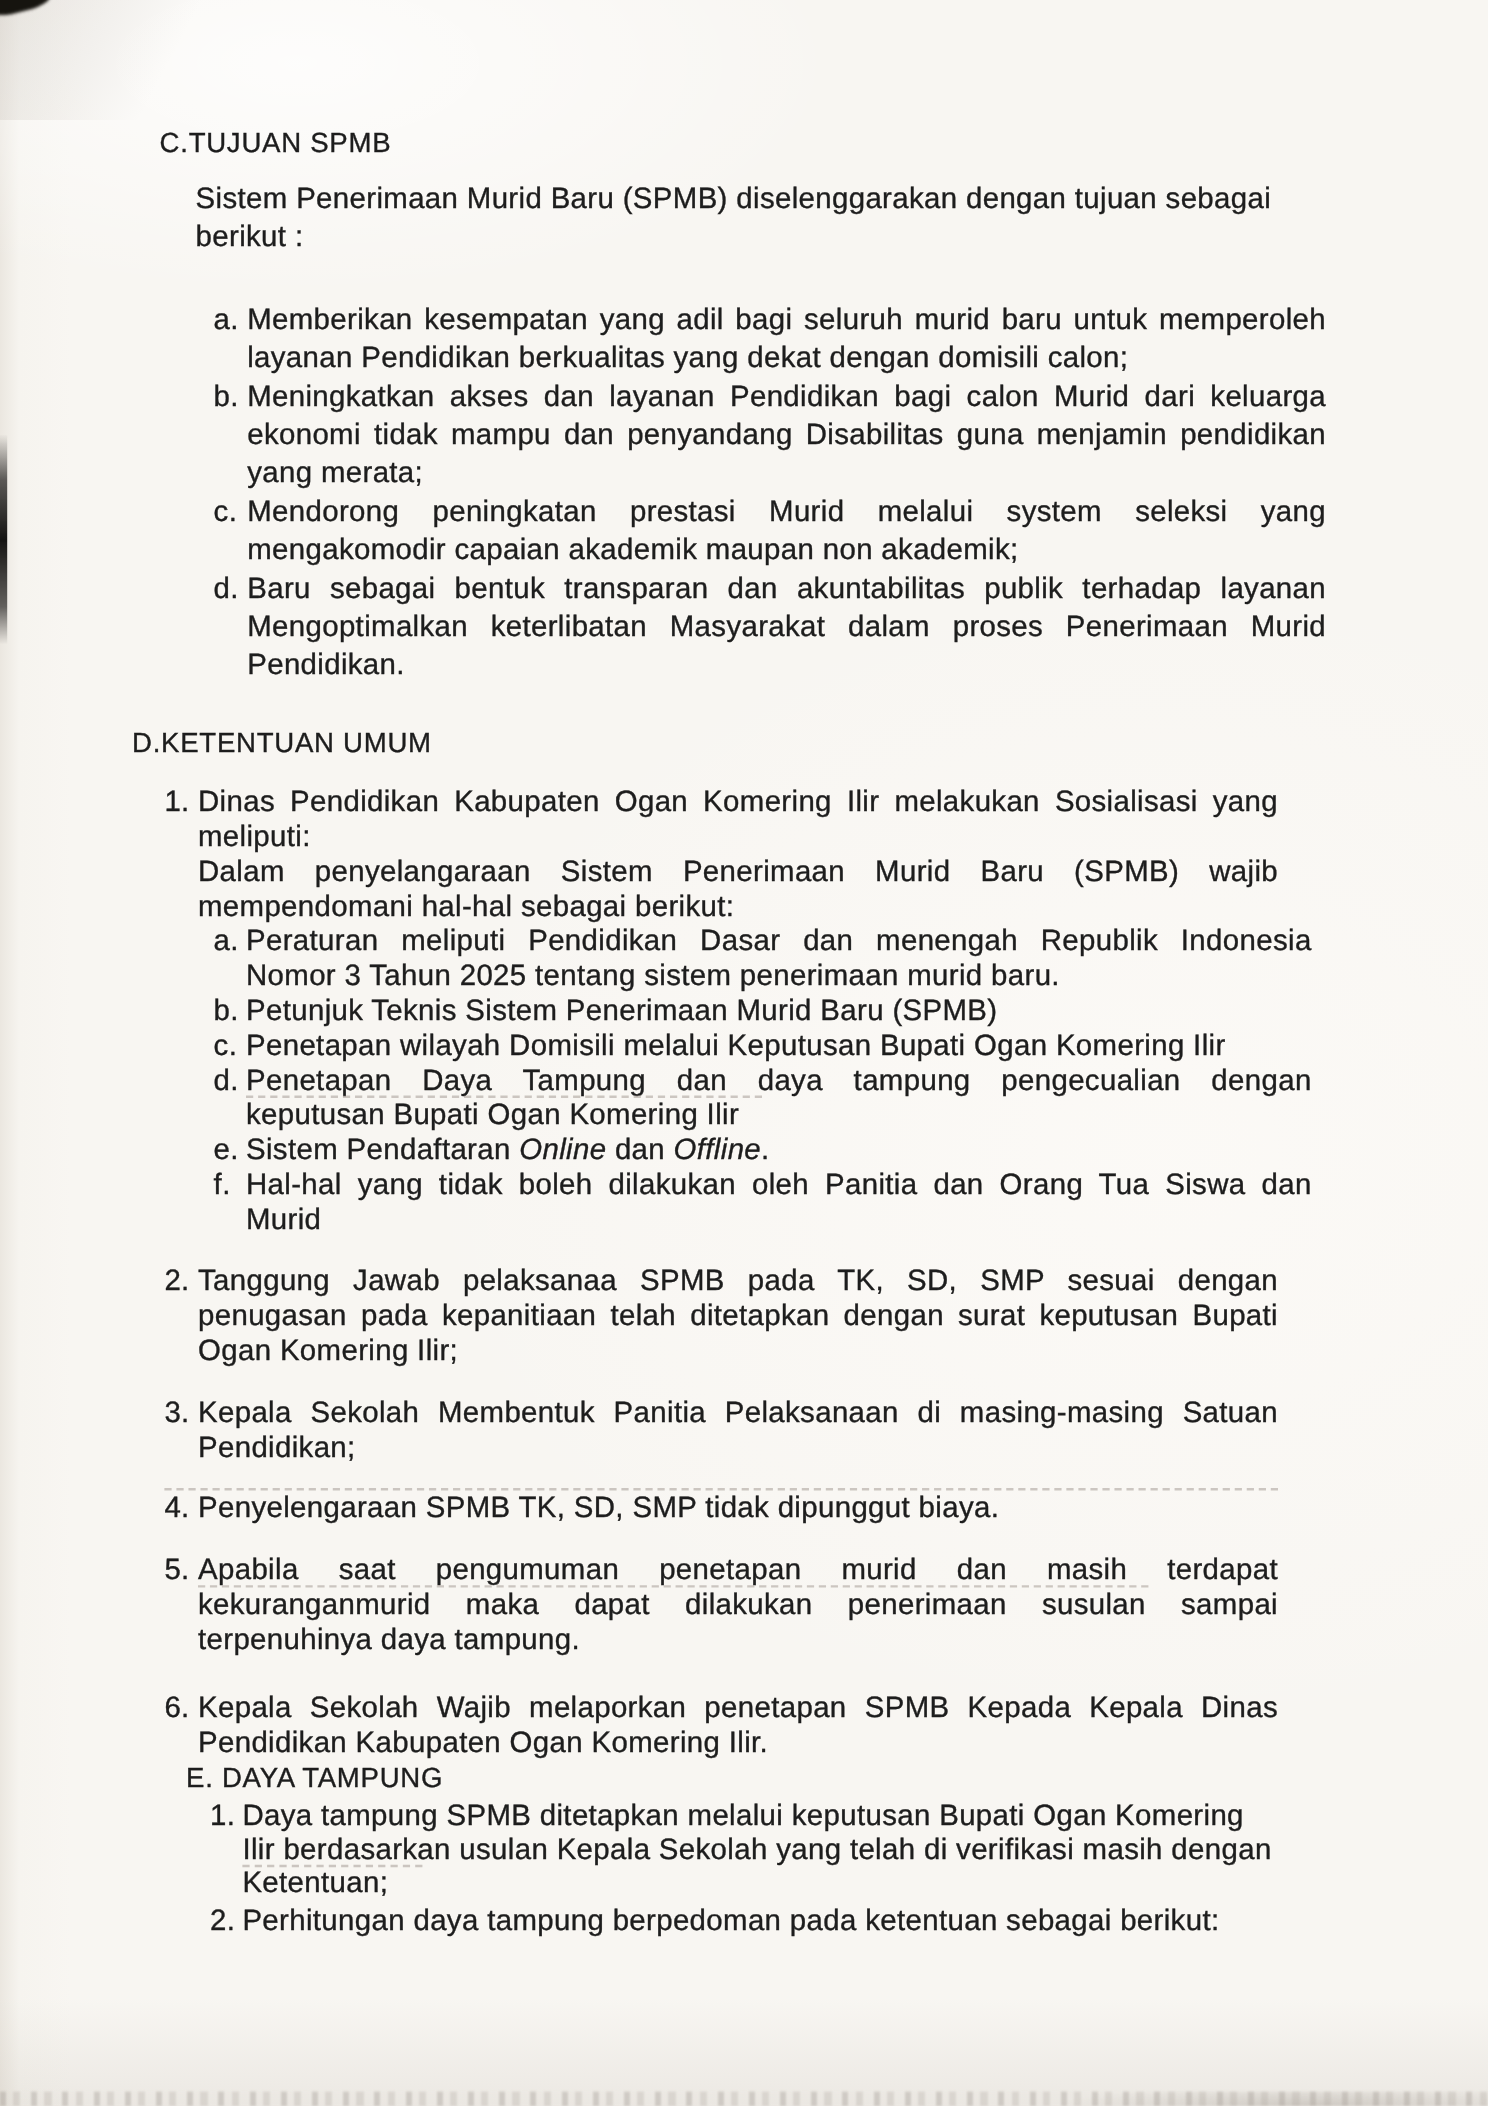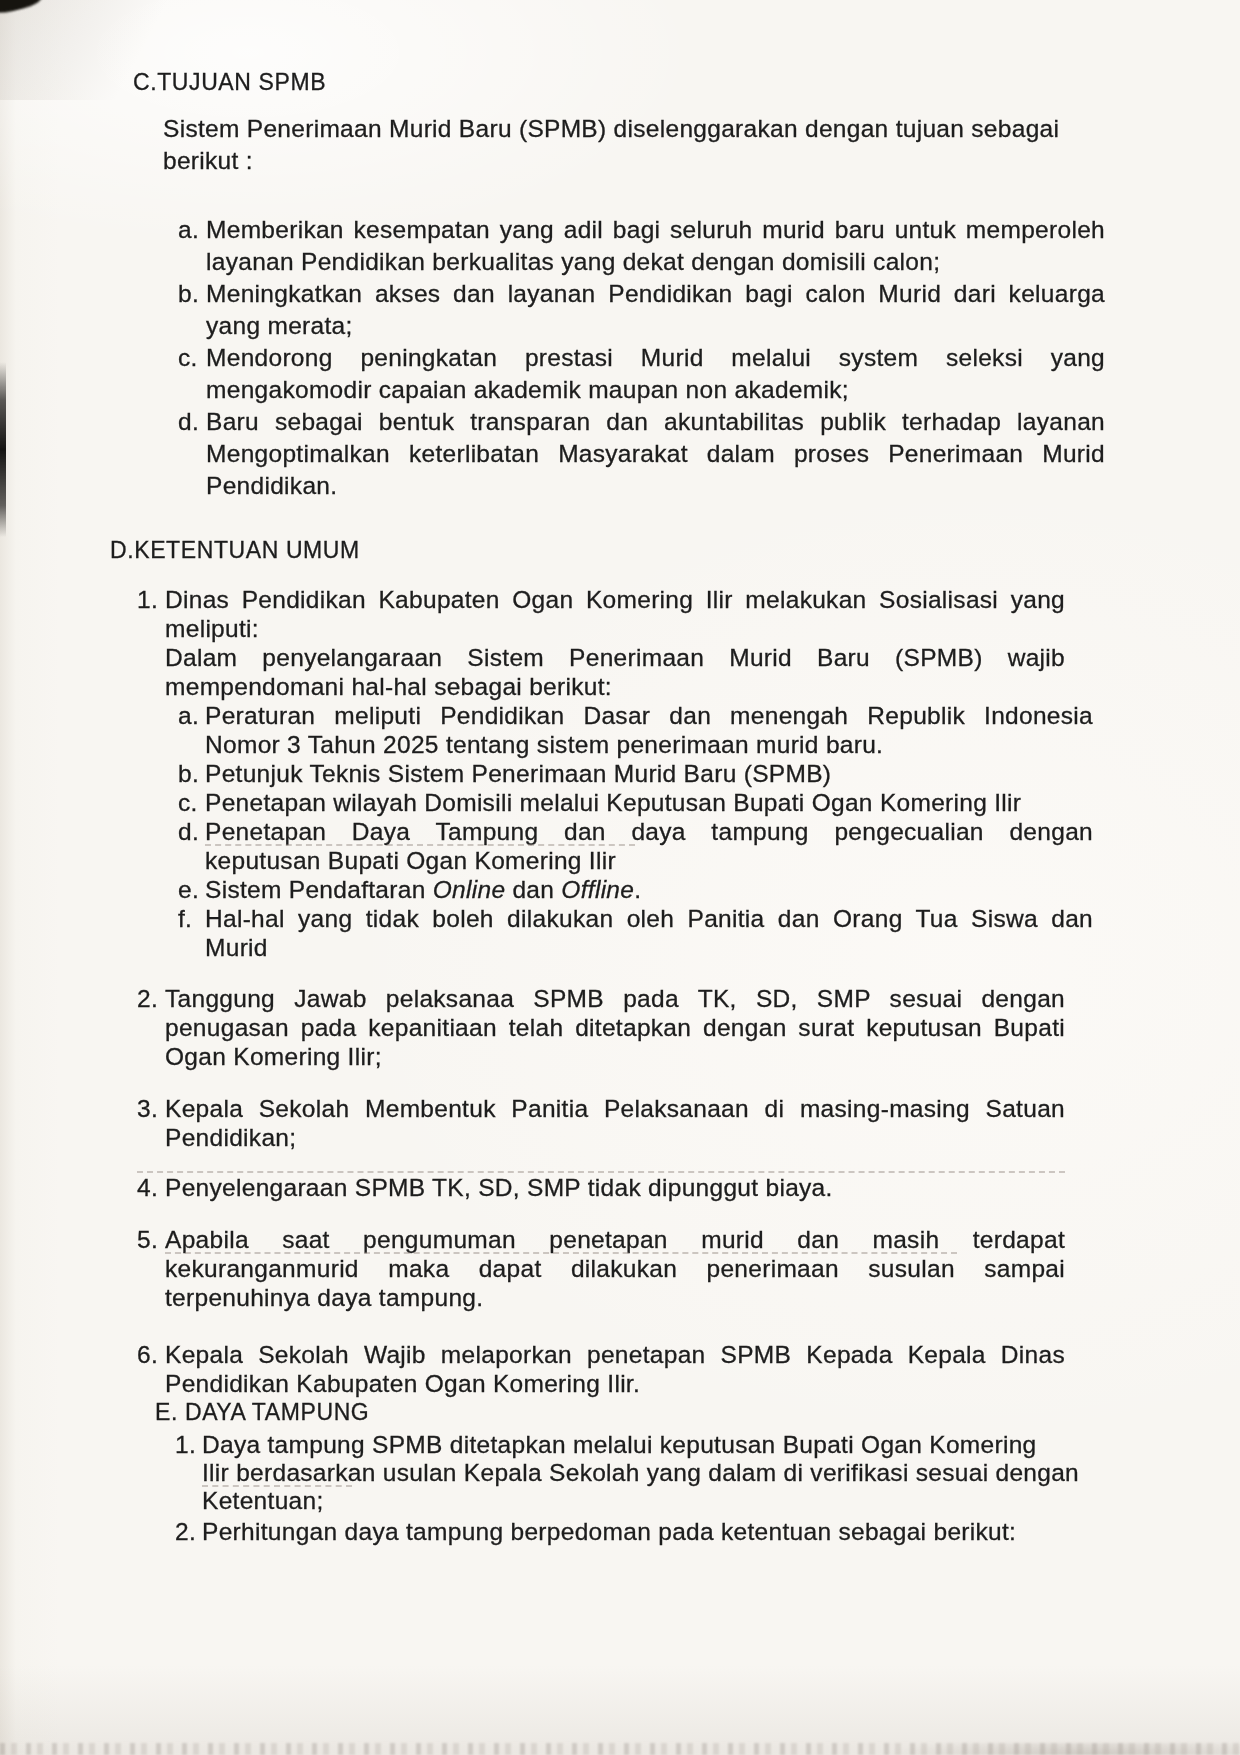--- a/index.html
+++ b/index.html
@@ -7,21 +7,21 @@
     width:1240px;height:1755px;position:relative;overflow:hidden;
     font-family:"Liberation Sans","DejaVu Sans",sans-serif;
     color:#1d1d1d;font-size:24.5px;letter-spacing:0.3px;
     -webkit-text-stroke:0.3px currentColor;
     background:
       radial-gradient(ellipse 700px 300px at 20% 3%, rgba(255,255,255,0.75), transparent 65%),
       radial-gradient(ellipse 900px 700px at 78% 55%, rgba(253,251,248,0.7), transparent 70%),
       linear-gradient(90deg, #ebe7e0 0px, #f6f4ef 16px, #f8f6f2 60px, #f8f6f2 100%),
       #f7f5f1;
   }
-  .page{position:absolute;inset:0;padding-top:66px;}
+  .page{position:absolute;inset:0;padding-top:103px;}
   .heading{font-size:23px;letter-spacing:0.6px;white-space:nowrap;}
   .line{white-space:nowrap;position:relative;}
   .jl{white-space:normal;text-align:justify;text-align-last:justify;}
   
   .sec-c{margin-left:133px;line-height:32px;}
   .intro{margin-top:15px;margin-left:30px;width:955px;}
   .c-list{margin-top:37px;margin-left:45px;}
   .c-list .li{position:relative;padding-left:28px;width:899px;}
   
   .sec-d{margin-left:110px;margin-top:34px;line-height:29px;}
@@ -79,20 +79,21 @@
     </div>
     <div class="c-list">
       <div class="li">
         <span class="mk">a.</span>
         <div class="line jl">Memberikan kesempatan yang adil bagi seluruh murid baru untuk memperoleh</div>
         <div class="line">layanan Pendidikan berkualitas yang dekat dengan domisili calon;</div>
       </div>
       <div class="li">
         <span class="mk">b.</span>
         <div class="line jl">Meningkatkan akses dan layanan Pendidikan bagi calon Murid dari keluarga</div>
+        <div class="line jl">ekonomi tidak mampu  dan penyandang Disabilitas guna menjamin pendidikan</div>
         <div class="line">yang merata;</div>
       </div>
       <div class="li">
         <span class="mk">c.</span>
         <div class="line jl">Mendorong peningkatan prestasi Murid melalui system seleksi yang</div>
         <div class="line">mengakomodir capaian akademik maupan non akademik;</div>
       </div>
       <div class="li">
         <span class="mk">d.</span>
         <div class="line jl">Baru sebagai bentuk transparan dan akuntabilitas publik terhadap layanan</div>
@@ -176,21 +177,21 @@
 
     </div>
   </div>
 
   <div class="sec-e">
     <div class="heading">E. DAYA TAMPUNG</div>
     <div class="e-list">
       <div class="li">
         <span class="mk">1.</span>
         <div class="line">Daya tampung SPMB ditetapkan melalui keputusan Bupati Ogan Komering</div>
-        <div class="line">Ilir berdasarkan usulan Kepala Sekolah yang dalam di verifikasi sesuai dengan</div>
+        <div class="line">Ilir berdasarkan usulan Kepala Sekolah yang telah di verifikasi masih dengan</div>
         <div class="line bleed bleed-sm">Ketentuan;</div>
       </div>
       <div class="li">
         <span class="mk">2.</span>
         <div class="line">Perhitungan daya tampung berpedoman pada ketentuan sebagai berikut:</div>
       </div>
     </div>
   </div>
 
 </div>

